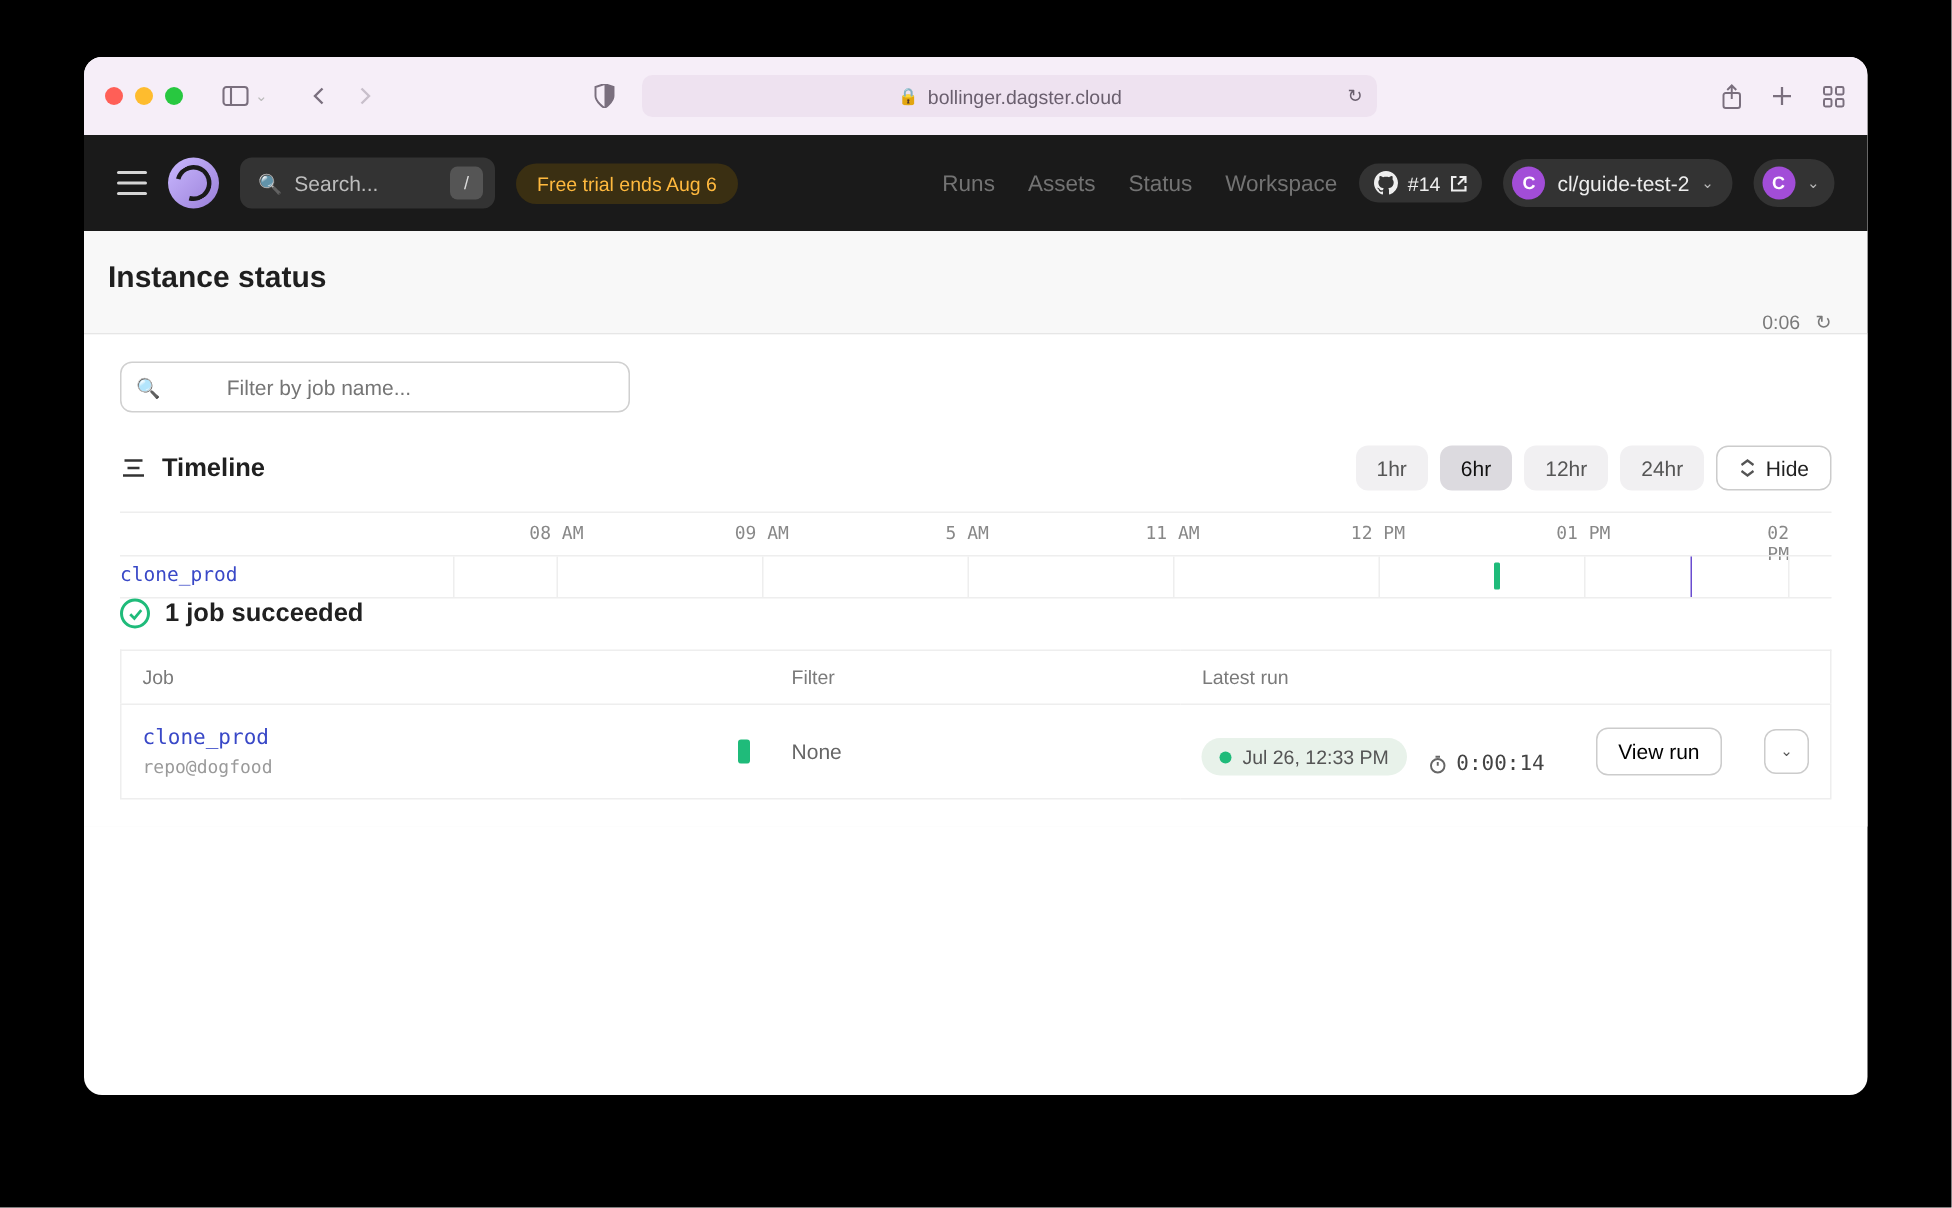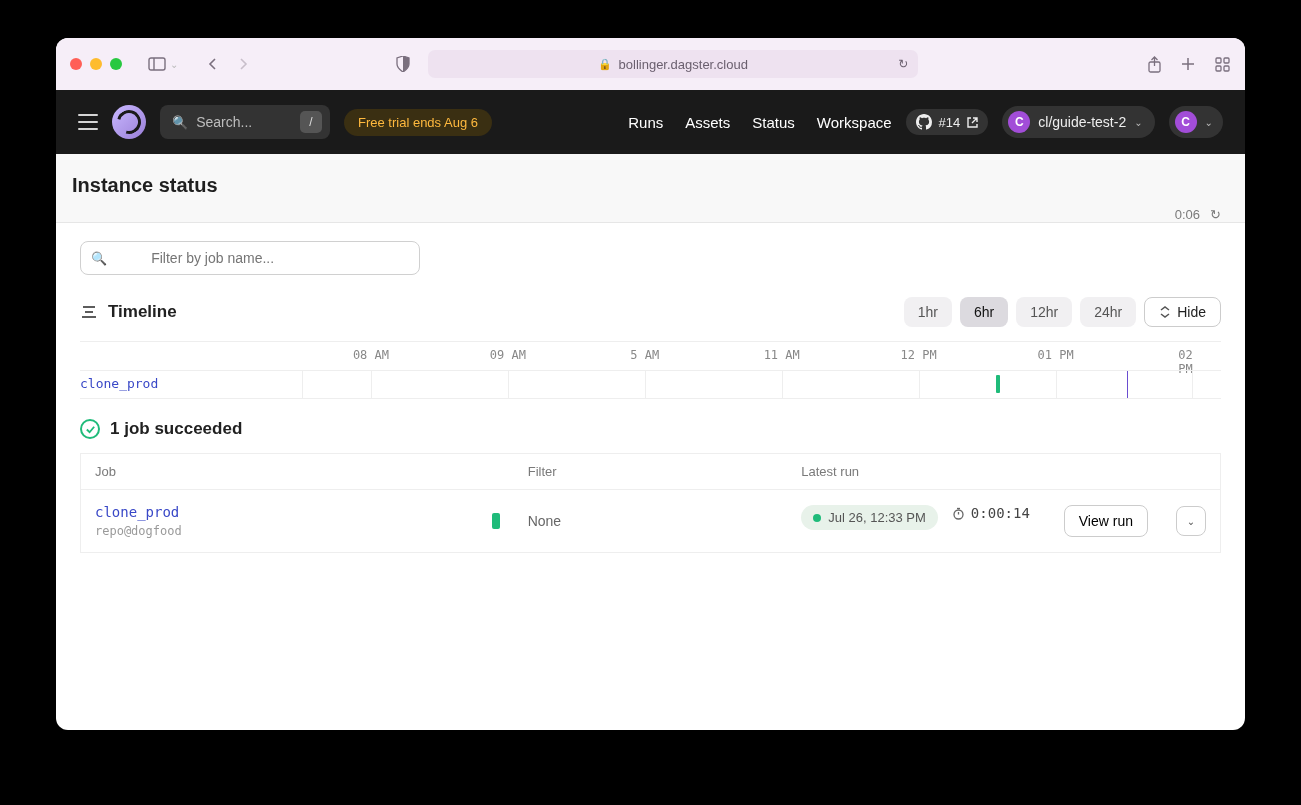--- a/index.html
+++ b/index.html
@@ -62,21 +62,21 @@
   }
   .search-pill .kbd {
     margin-left:auto; background:#555; width:22px; height:22px; border-radius:5px;
     display:flex; align-items:center; justify-content:center; font-size:12px; color:#ddd;
   }
   .trial-pill {
     background:#3a2f12; color:#ffb93e; border-radius:16px; padding:6px 14px; font-size:13px;
   }
   .header-spacer{flex:1;}
   .nav-links{display:flex; gap:22px; font-size:15px;}
-  .nav-links a{color:#ffffff; text-decoration:none; cursor:pointer;}
+  .nav-links a{color:#737373; text-decoration:none; cursor:pointer;}
   .gh-pill{
     background:#333; border-radius:16px; padding:5px 10px; display:flex; align-items:center; gap:7px;
     font-size:13px; color:#eee; cursor:pointer;
   }
   .branch-pill{
     background:#333; border-radius:18px; padding:5px 12px 5px 6px; display:flex; align-items:center; gap:8px;
     font-size:14px; color:#eee; cursor:pointer;
   }
   .avatar{width:22px;height:22px;border-radius:50%;background:#a24dd8;display:flex;align-items:center;justify-content:center;font-size:12px;color:#fff;font-weight:600;}
   .user-pill{background:#333;border-radius:18px;padding:5px 10px 5px 6px;display:flex;align-items:center;gap:8px;cursor:pointer;}
@@ -108,34 +108,34 @@
 
   .timeline-chart{margin-top:14px;border:1px solid #eee;border-left:none;border-right:none;}
   .time-axis{display:flex;position:relative;height:28px;}
   .time-tick{position:absolute;font-family:ui-monospace,Menlo,monospace;font-size:12px;color:#888;transform:translateX(-50%);top:6px;}
   .time-row{position:relative;height:28px;border-top:1px solid #eee;}
   .row-label{position:absolute;left:0;top:5px;font-family:ui-monospace,Menlo,monospace;font-size:13px;color:#3948c7;}
   .vline{position:absolute;top:0;bottom:0;width:1px;background:#eee;}
   .run-tick{position:absolute;top:4px;width:4px;height:18px;background:#1fbb7a;border-radius:1px;}
   .now-line{position:absolute;top:0;bottom:0;width:1px;background:#6a4dd0;}
 
-  .success-row{display:flex;align-items:center;gap:10px;margin-top:20px;}
+  .success-row{display:flex;align-items:center;gap:10px;}
   .check-circle{width:20px;height:20px;border:2px solid #1fbb7a;border-radius:50%;display:flex;align-items:center;justify-content:center;}
   .check-circle svg{width:11px;height:11px;stroke:#1fbb7a;}
   .success-text{font-size:17px;font-weight:600;}
 
   table.jobs{width:100%;border-collapse:collapse;margin-top:14px;border:1px solid #eee;}
   table.jobs th{text-align:left;font-weight:400;color:#7a7a7a;font-size:13px;padding:10px 14px;border-bottom:1px solid #eee;background:#fff;}
   table.jobs td{padding:14px;border-bottom:1px solid #eee;vertical-align:middle;}
   .job-name{font-family:ui-monospace,Menlo,monospace;color:#3948c7;font-size:14px;}
   .job-repo{font-family:ui-monospace,Menlo,monospace;color:#9a9a9a;font-size:12px;margin-top:4px;}
   .job-cell-head{display:flex;align-items:center;}
   .sq{width:8px;height:16px;background:#1fbb7a;border-radius:2px;margin-left:auto;}
   .trigger-none{color:#666;}
-  .latest-wrap{display:flex;align-items:flex-start;gap:14px;}
+  .latest-wrap{display:flex;align-items:flex-end;gap:14px;}
   .status-pill{background:#e8f2ea;border-radius:14px;padding:5px 12px;display:flex;align-items:center;gap:7px;color:#555;font-size:13px;}
   .dot-g{width:8px;height:8px;border-radius:50%;background:#1fbb7a;}
   .duration{font-family:ui-monospace,Menlo,monospace;color:#444;display:flex;align-items:center;gap:6px;}
   .view-run{margin-left:auto;border:1px solid #ccc;border-radius:8px;padding:7px 14px;background:#fff;cursor:pointer;font-size:14px;}
   .kebab{border:1px solid #ccc;border-radius:8px;width:30px;height:30px;display:flex;align-items:center;justify-content:center;cursor:pointer;background:#fff;}
 
   .mag-icon{font-size:13px;}
 </style>
 </head>
 <body>

